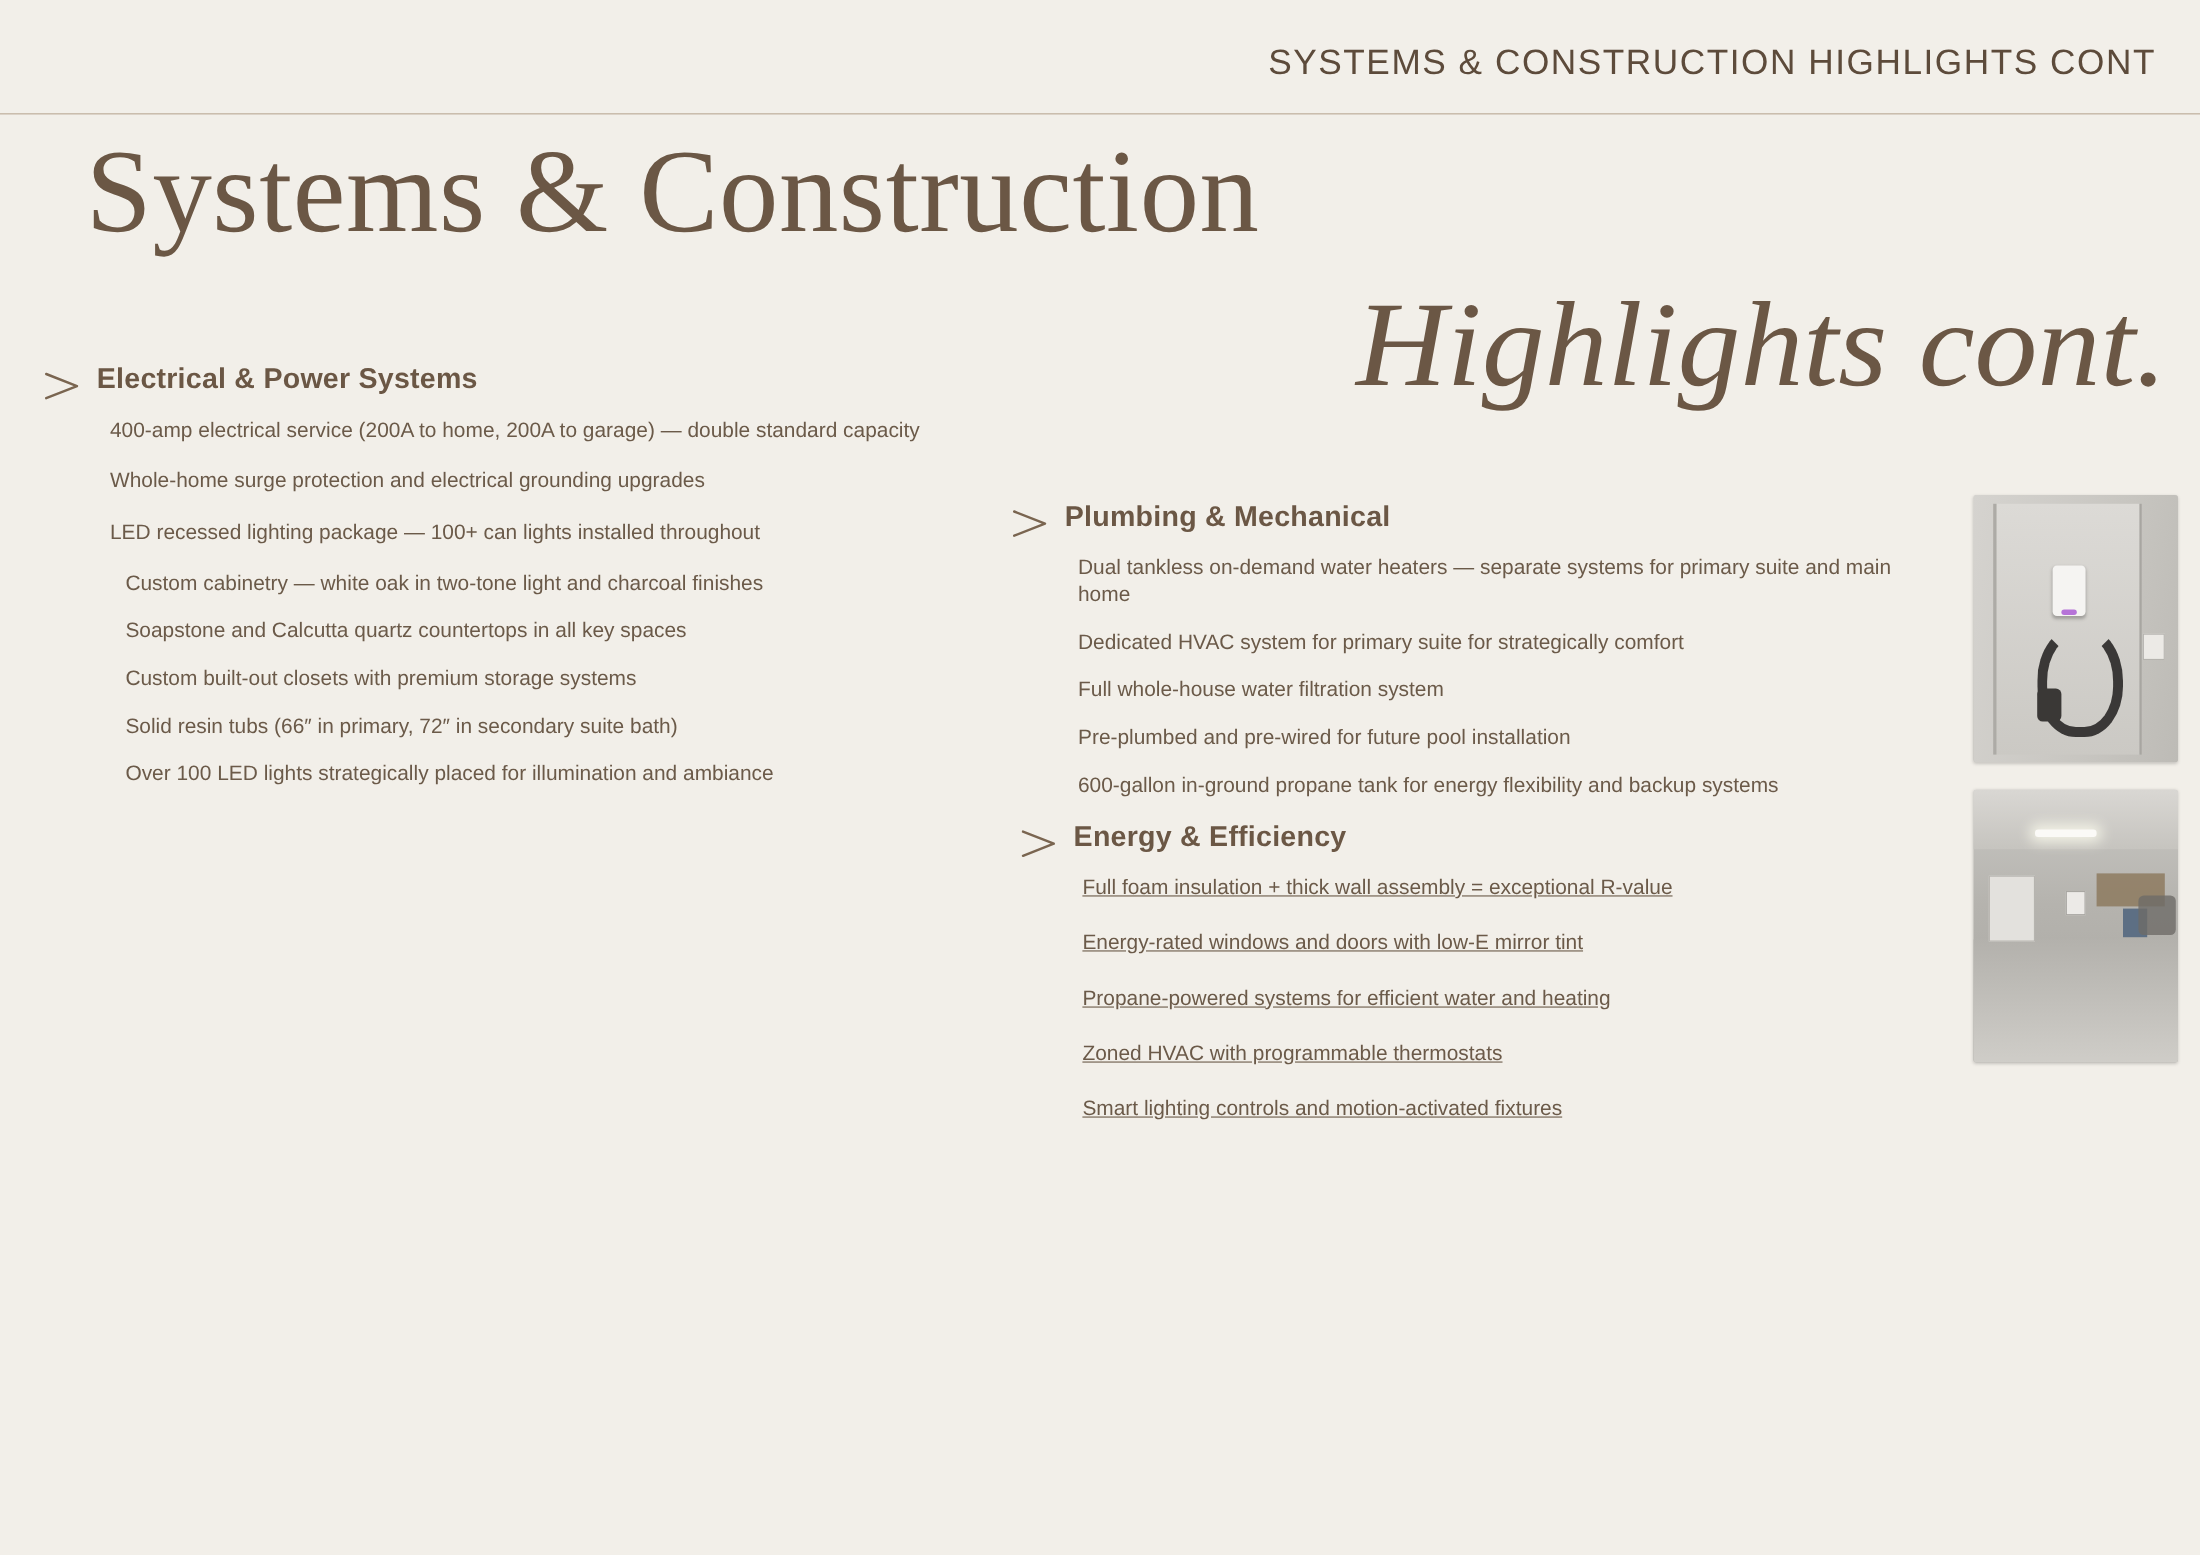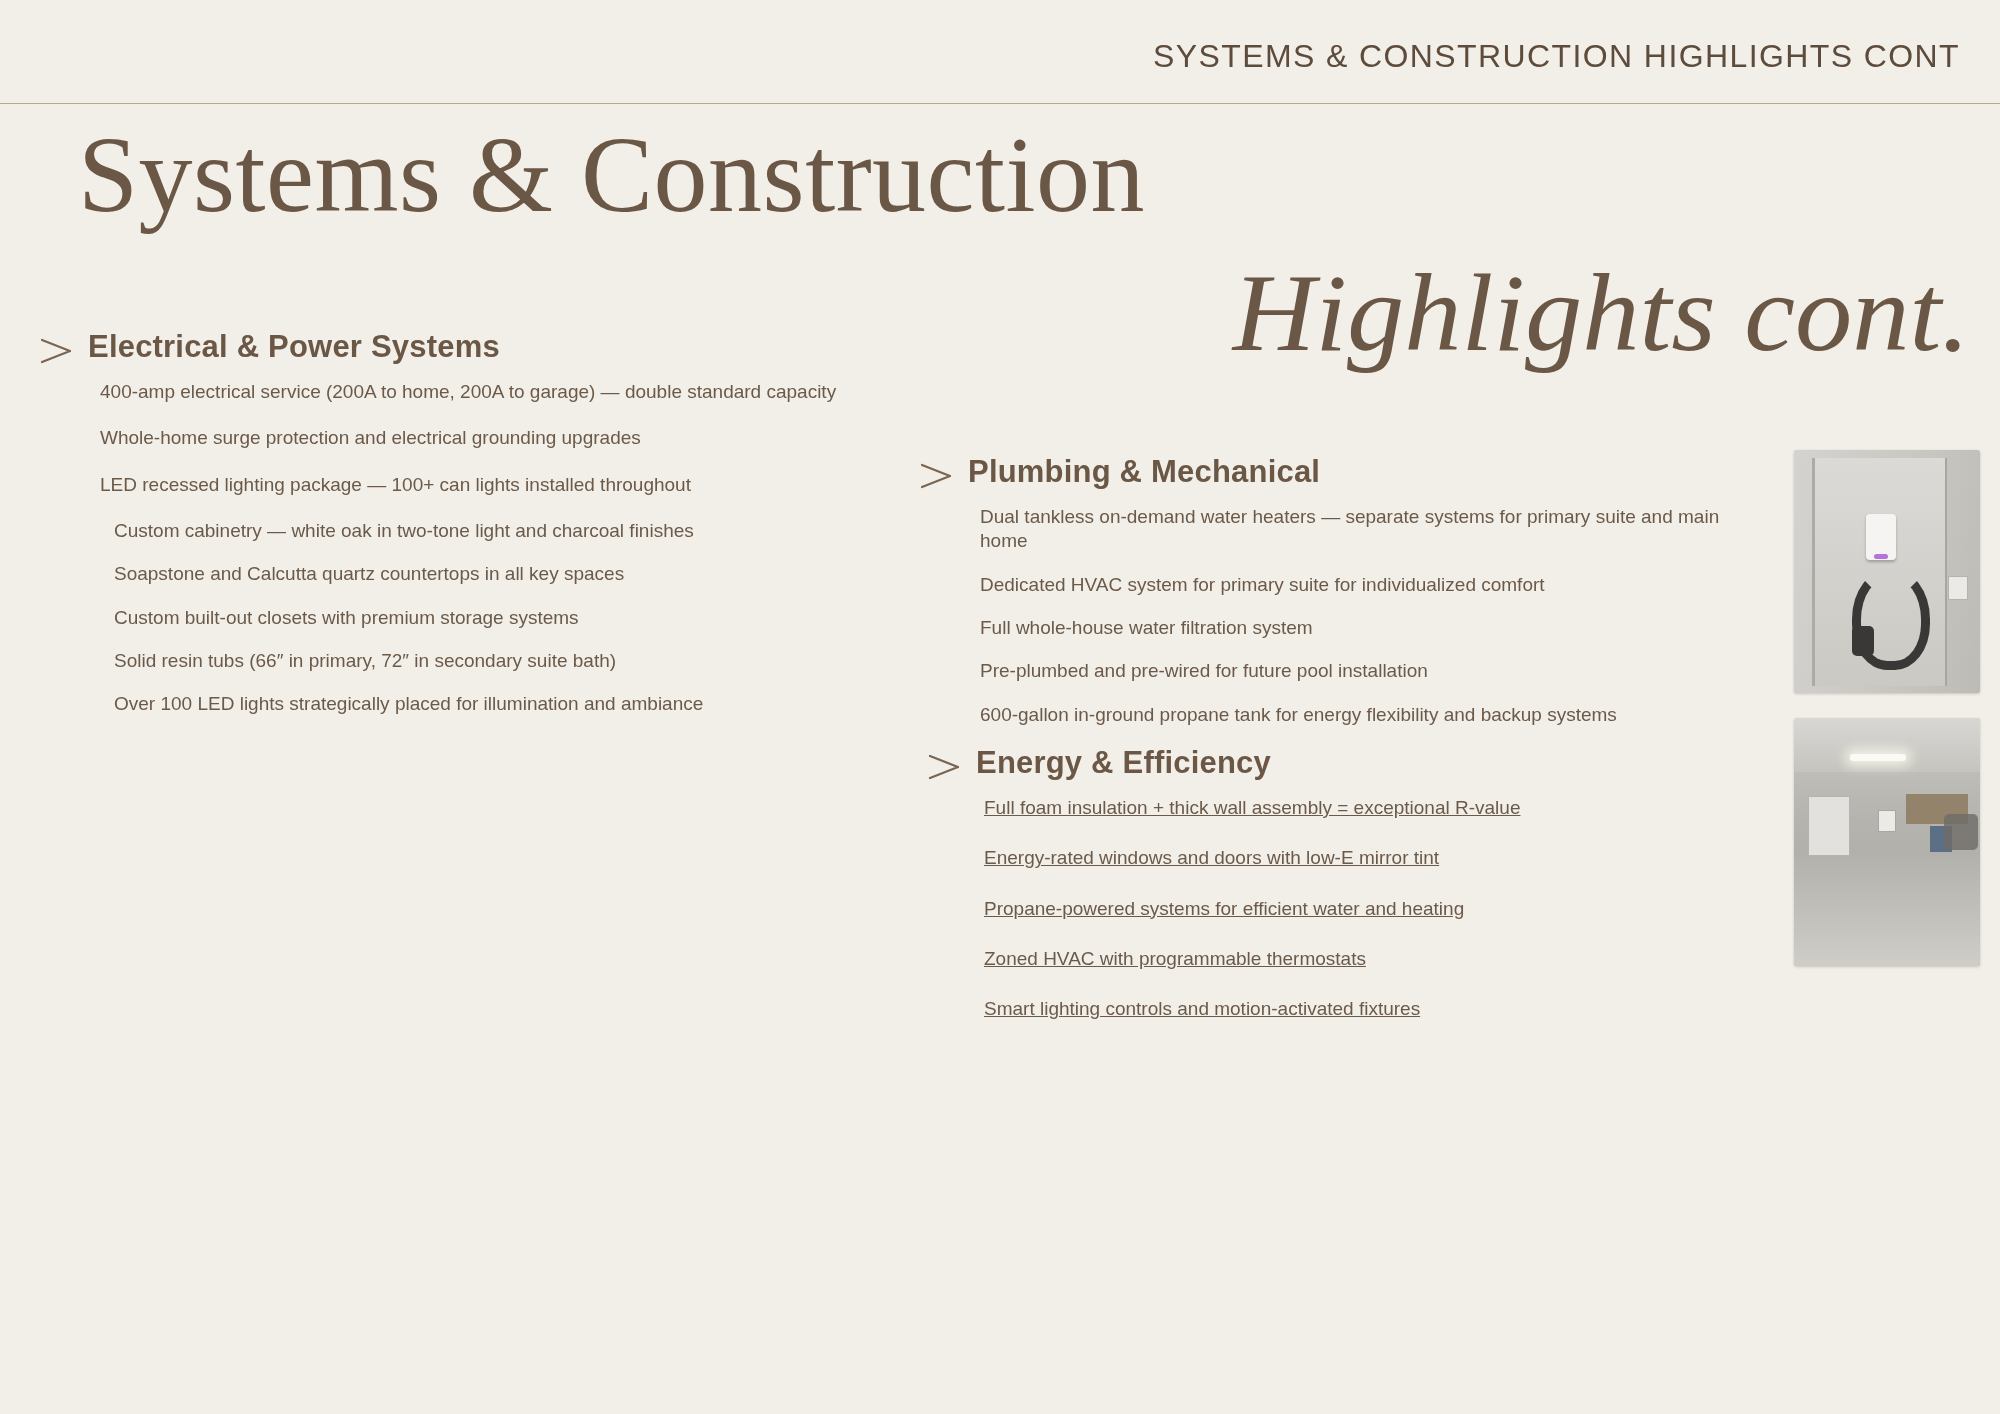--- a/index.html
+++ b/index.html
@@ -89,21 +89,21 @@
     margin-bottom: 14px;
   }
   .arrow-icon {
     flex: 0 0 auto;
     width: 34px;
     height: 30px;
     margin-top: 6px;
   }
   .arrow-icon svg { display: block; }
   .section-title {
-    font-size: 31px;
+    font-size: 26px;
     font-weight: bold;
     color: #6b5745;
     letter-spacing: 0.2px;
     line-height: 1.1;
   }
   .bullets {
     margin: 0;
     padding: 0 0 0 60px;
     list-style: none;
   }
@@ -259,21 +259,21 @@
     <div class="section-head">
       <span class="arrow-icon">
         <svg width="34" height="30" viewBox="0 0 34 30">
           <path d="M2 4 L30 15 L2 26" fill="none" stroke="#7a6550" stroke-width="2.2" stroke-linejoin="round" stroke-linecap="round"></path>
         </svg>
       </span>
       <span class="section-title">Plumbing &amp; Mechanical</span>
     </div>
     <ul class="bullets">
       <li>Dual tankless on-demand water heaters — separate systems for primary suite and main home</li>
-      <li>Dedicated HVAC system for primary suite for individualized comfort</li>
+      <li>Dedicated HVAC system for primary suite for strategically comfort</li>
       <li>Full whole-house water filtration system</li>
       <li>Pre-plumbed and pre-wired for future pool installation</li>
       <li>600-gallon in-ground propane tank for energy flexibility and backup systems</li>
     </ul>
   </div>
 
   <div class="section sec-energy" style="">
     <div class="section-head" style="padding-left:8px;">
       <span class="arrow-icon">
         <svg width="34" height="30" viewBox="0 0 34 30">

